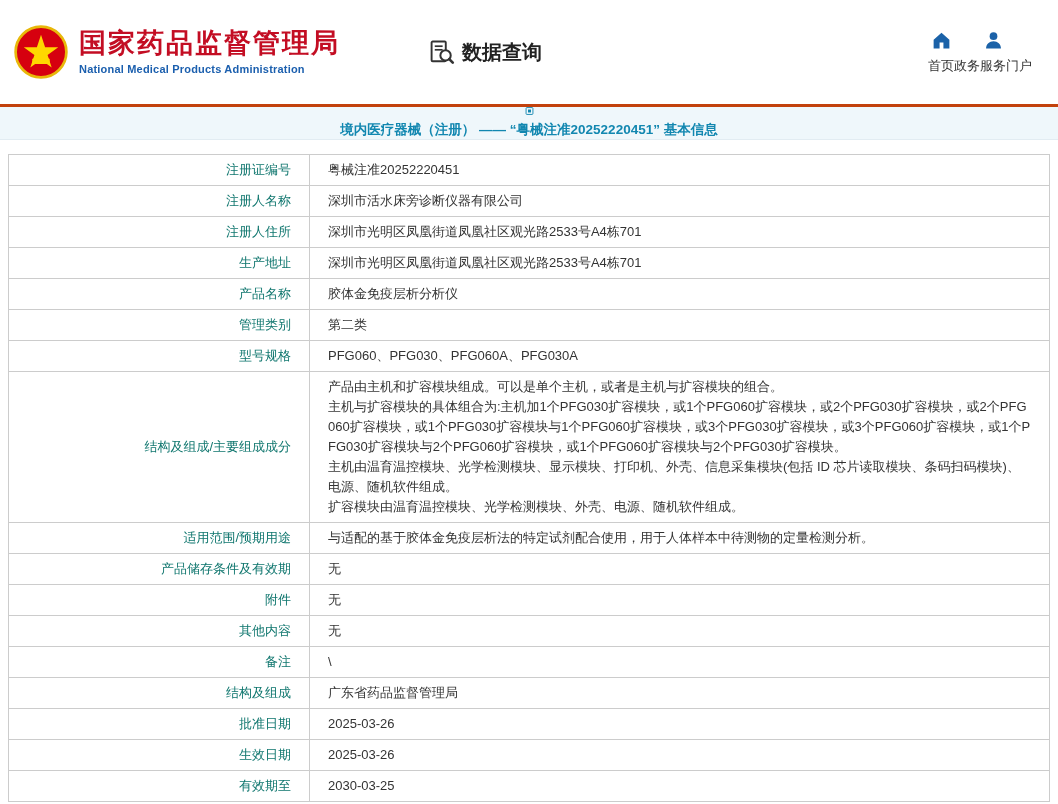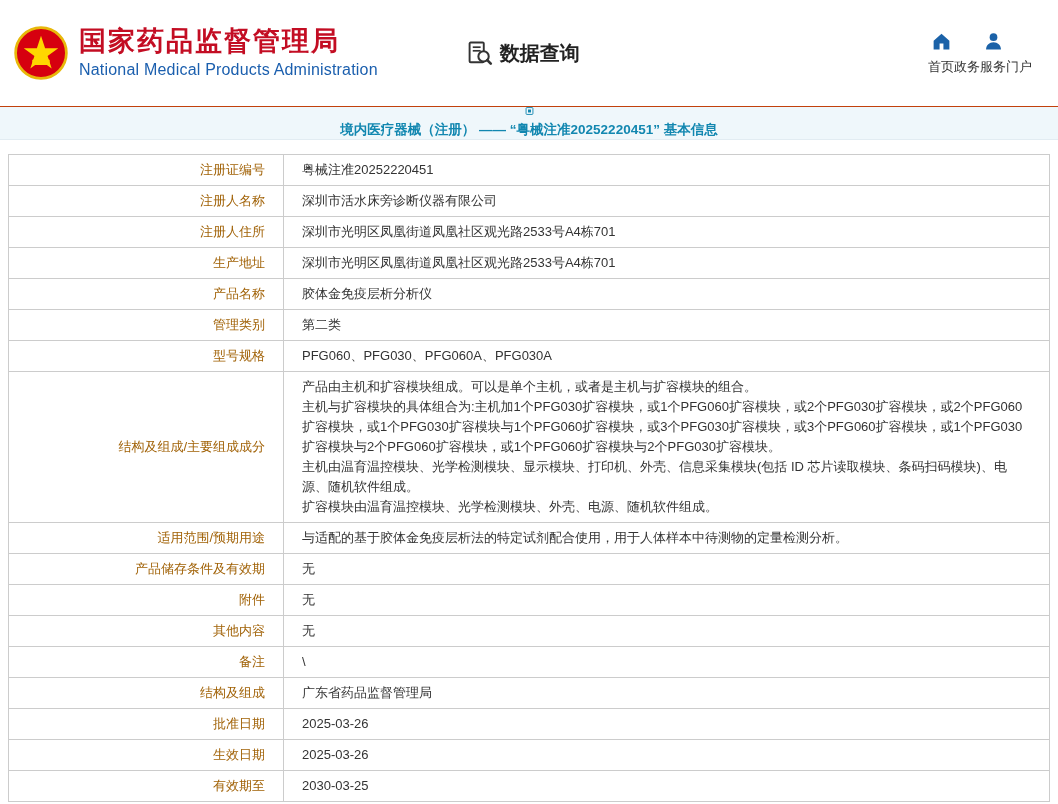--- a/index.html
+++ b/index.html
@@ -10,35 +10,35 @@
     color:#333;
   }
 
   
   .header {
     display:flex;
     align-items:center;
     height:107px;
     padding:2px 14px;
     background:#ffffff;
-    border-bottom:1px solid #c2410c;
+    border-bottom:3px solid #c2410c;
   }
   .logo { display:flex; align-items:center; gap:11px; cursor:pointer; }
   .emblem { width:54px; height:54px; flex:0 0 auto; }
   .logo-text { display:flex; flex-direction:column; }
   .logo-text .cn {
     font-size:27px;
     font-weight:bold;
     color:#c30d23;
     letter-spacing:2px;
     line-height:1.1;
   }
   .logo-text .en {
-    font-size:16px;
-    font-weight:normal;
+    font-size:11px;
+    font-weight:bold;
     color:#1b5fae;
     margin-top:4px;
     letter-spacing:0.2px;
   }
   .query {
     display:flex;
     align-items:center;
     gap:7px;
     margin-left:88px;
     font-size:20px;
@@ -84,24 +84,24 @@
     table-layout:fixed;
   }
   table.info th, table.info td {
     border:1px solid #cccccc;
     font-size:13px;
     line-height:20px;
     padding:5px 18px;
     vertical-align:middle;
   }
   table.info th.label {
-    width:275px;
+    width:301px;
     font-weight:normal;
     text-align:right;
-    color:#a16207;
+    color:#0f766e;
     background:#ffffff;
   }
   table.info td.value {
     text-align:left;
     color:#333;
     white-space:pre-line;
     word-break:break-all;
   }
 </style>
 </head>

